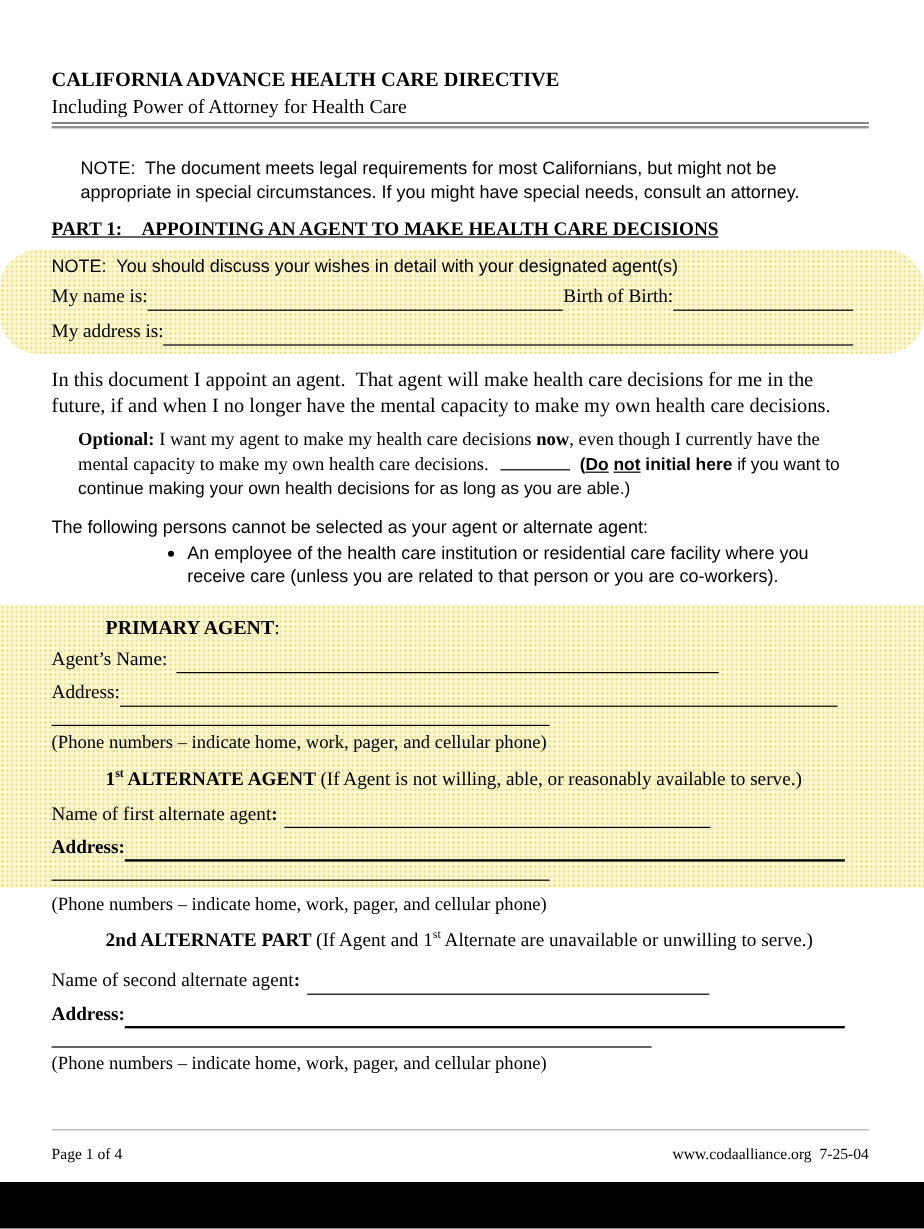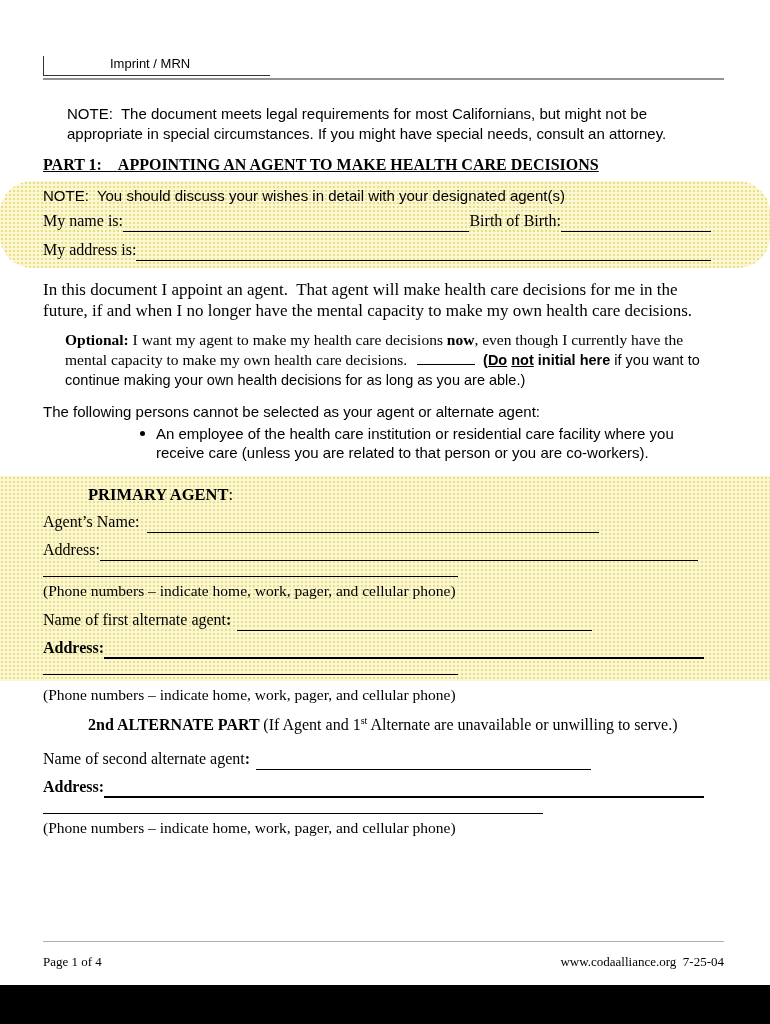--- a/index.html
+++ b/index.html
@@ -86,22 +86,23 @@
     border-top:1px solid #b0b0b0;padding-top:11px;
   }
   .bottom-bar{position:absolute;left:0;right:0;bottom:0;height:39px;background:#000;}
 </style>
 </head>
 <body>
 
 <div class="page">
 
   <div class="header">
-    <div class="header-right">
-      <span class="imprint sans">Imprint / MRN</span>
+    <div class="header-left">
+      <div class="doc-title">CALIFORNIA ADVANCE HEALTH CARE DIRECTIVE</div>
+      <div class="doc-subtitle">Including Power of Attorney for Health Care</div>
     </div>
   </div>
   <div class="header-rule"></div>
 
   <p class="intro-note sans">NOTE:&nbsp; The document meets legal requirements for most Californians, but might not be appropriate in special circumstances. If you might have special needs, consult an attorney.</p>
 
   <div class="part1-heading"><span class="bold u">PART 1:&nbsp;&nbsp;&nbsp;&nbsp;</span><span class="bold u">APPOINTING AN AGENT TO MAKE HEALTH CARE DECISIONS</span></div>
 
   <div class="yellow bleed yblock1">
     <div class="part1-note sans">NOTE:&nbsp; You should discuss your wishes in detail with your designated agent(s)</div>
@@ -135,20 +136,21 @@
       <span>Agent’s Name:</span>
       <span class="fill fill-agentname"></span>
     </div>
     <div class="frow rowgap">
       <span>Address:</span>
       <span class="fill fill-paddr"></span>
     </div>
     <div class="cont-line"></div>
     <div class="phone-note">(Phone numbers – indicate home, work, pager, and cellular phone)</div>
 
+    <div class="sec-heading alt-heading"><span class="bold">1</span><sup class="bold">st</sup><span class="bold"> ALTERNATE AGENT </span><span>(If Agent is not willing, able, or reasonably available to serve.)</span></div>
     <div class="frow rowgap2">
       <span>Name of first alternate agent</span>
         <span class="bold">:</span>
       <span class="fill fill-alt1name"></span>
     </div>
     <div class="frow rowgap">
       <span class="bold">Address</span>
         <span class="bold">:</span>
       <span class="fill thick fill-aaddr"></span>
     </div>

